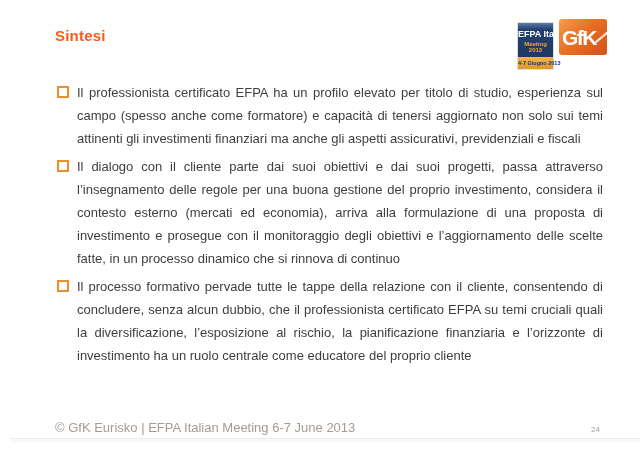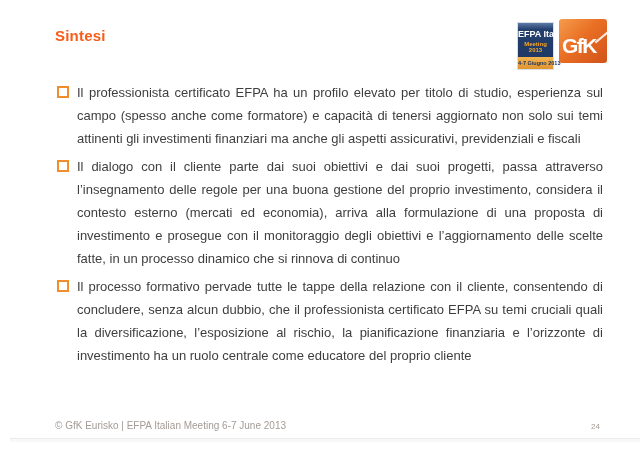--- a/index.html
+++ b/index.html
@@ -25,21 +25,21 @@
     display:flex;flex-direction:column;
     box-shadow:0 0 0 1px #d9dee6;
   }
   .efpa-line1{color:#ffffff;font-weight:bold;font-size:9px;text-align:center;padding-top:6px;white-space:nowrap;}
   .efpa-line2{color:#f8a51f;font-weight:bold;font-size:6px;text-align:center;padding:2px 0 4px;}
   .efpa-band{
     background:linear-gradient(#f2b450,#e1952f);
     color:#1e3660;font-weight:bold;font-size:5.5px;text-align:center;padding:3px 0;white-space:nowrap;
   }
   .gfk-logo{
-    position:relative;width:48px;height:44px;border-radius:3px;overflow:hidden;
+    position:relative;width:48px;height:36px;border-radius:3px;overflow:hidden;
     background:linear-gradient(135deg,#f59c4d 0%,#e96f24 45%,#d1531a 100%);
   }
   .gfk-text{
     position:absolute;left:3px;bottom:5px;
     color:#ffffff;font-size:21px;font-weight:bold;letter-spacing:-1.5px;
   }
   .gfk-slash{
     position:absolute;top:10px;right:-3px;width:20px;height:1.5px;
     background:#ffffff;opacity:.85;
     transform:rotate(-40deg);transform-origin:right top;
@@ -60,21 +60,21 @@
     text-align:justify;
     font-size:13px;line-height:23px;color:#3e3e3e;
   }
 
   
   .footer{
     position:absolute;left:45px;right:50px;top:420px;
     display:flex;justify-content:space-between;align-items:baseline;
     color:#a39b96;
   }
-  .footer-credit{font-size:10px;}
+  .footer-credit{font-size:13px;}
   .page-number{font-size:8px;}
 
   
   .slide-edge{
     position:absolute;left:0;right:0;top:438px;height:3px;
     border-top:1px solid #ebebeb;background:#f8f8f8;
   }
 </style>
 </head>
 <body>

